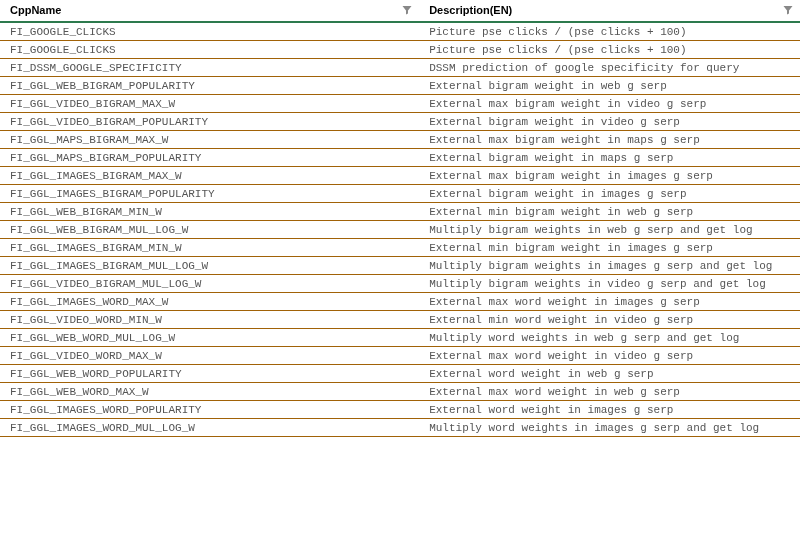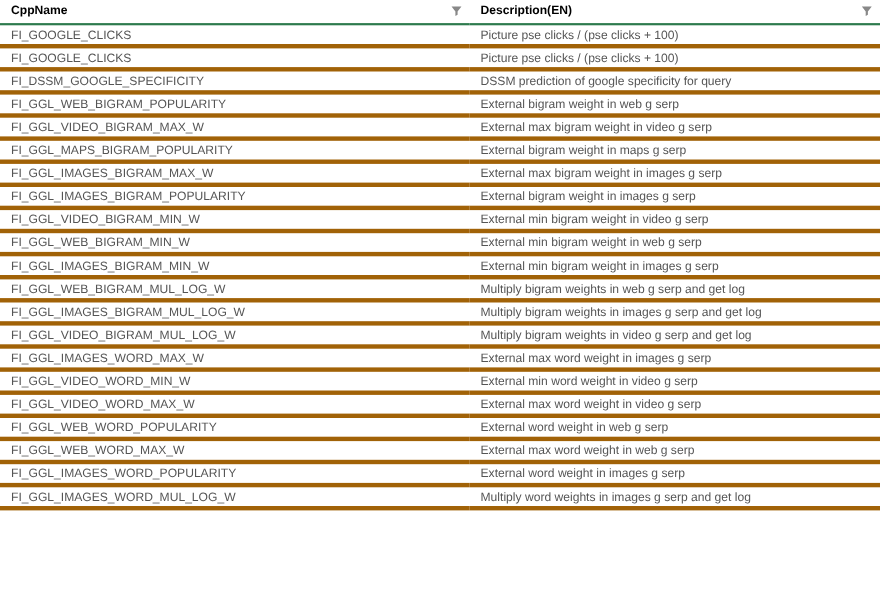--- a/index.html
+++ b/index.html
@@ -20,24 +20,25 @@
   .hdr td {
     font-weight: bold;
     color: #000;
     padding: 4px 6px 5px 10px;
     border-bottom: 2px solid #2d7a4d;
     background: #fff;
     position: relative;
   }
   .row td {
     padding: 2.5px 6px 2.5px 10px;
-    border-bottom: 4px solid #a16207;
+    border-bottom: 1px solid #a16207;
     color: #555;
     white-space: nowrap;
     overflow: hidden;
+    font-family: Liberation Mono, monospace;
   }
   .col-name { width: 432px; }
   .col-desc { width: 368px; }
   .filter {
     position: absolute;
     right: 6px;
     top: 4px;
     width: 12px;
     height: 12px;
     fill: #888;
@@ -79,62 +80,70 @@
       </tr>
       <tr class="row">
         <td class="col-name">FI_GGL_WEB_BIGRAM_POPULARITY</td>
         <td class="col-desc">External bigram weight in web g serp</td>
       </tr>
       <tr class="row">
         <td class="col-name">FI_GGL_VIDEO_BIGRAM_MAX_W</td>
         <td class="col-desc">External max bigram weight in video g serp</td>
       </tr>
       <tr class="row">
+        <td class="col-name">FI_GGL_VIDEO_BIGRAM_POPULARITY</td>
+        <td class="col-desc">External bigram weight in video g serp</td>
+      </tr>
+      <tr class="row">
+        <td class="col-name">FI_GGL_MAPS_BIGRAM_MAX_W</td>
+        <td class="col-desc">External max bigram weight in maps g serp</td>
+      </tr>
+      <tr class="row">
         <td class="col-name">FI_GGL_MAPS_BIGRAM_POPULARITY</td>
         <td class="col-desc">External bigram weight in maps g serp</td>
       </tr>
       <tr class="row">
         <td class="col-name">FI_GGL_IMAGES_BIGRAM_MAX_W</td>
         <td class="col-desc">External max bigram weight in images g serp</td>
       </tr>
       <tr class="row">
         <td class="col-name">FI_GGL_IMAGES_BIGRAM_POPULARITY</td>
         <td class="col-desc">External bigram weight in images g serp</td>
       </tr>
       <tr class="row">
-        <td class="col-name">FI_GGL_VIDEO_BIGRAM_MIN_W</td>
-        <td class="col-desc">External min bigram weight in video g serp</td>
-      </tr>
-      <tr class="row">
         <td class="col-name">FI_GGL_WEB_BIGRAM_MIN_W</td>
         <td class="col-desc">External min bigram weight in web g serp</td>
       </tr>
       <tr class="row">
+        <td class="col-name">FI_GGL_WEB_BIGRAM_MUL_LOG_W</td>
+        <td class="col-desc">Multiply bigram weights in web g serp and get log</td>
+      </tr>
+      <tr class="row">
         <td class="col-name">FI_GGL_IMAGES_BIGRAM_MIN_W</td>
         <td class="col-desc">External min bigram weight in images g serp</td>
-      </tr>
-      <tr class="row">
-        <td class="col-name">FI_GGL_WEB_BIGRAM_MUL_LOG_W</td>
-        <td class="col-desc">Multiply bigram weights in web g serp and get log</td>
       </tr>
       <tr class="row">
         <td class="col-name">FI_GGL_IMAGES_BIGRAM_MUL_LOG_W</td>
         <td class="col-desc">Multiply bigram weights in images g serp and get log</td>
       </tr>
       <tr class="row">
         <td class="col-name">FI_GGL_VIDEO_BIGRAM_MUL_LOG_W</td>
         <td class="col-desc">Multiply bigram weights in video g serp and get log</td>
       </tr>
       <tr class="row">
         <td class="col-name">FI_GGL_IMAGES_WORD_MAX_W</td>
         <td class="col-desc">External max word weight in images g serp</td>
       </tr>
       <tr class="row">
         <td class="col-name">FI_GGL_VIDEO_WORD_MIN_W</td>
         <td class="col-desc">External min word weight in video g serp</td>
+      </tr>
+      <tr class="row">
+        <td class="col-name">FI_GGL_WEB_WORD_MUL_LOG_W</td>
+        <td class="col-desc">Multiply word weights in web g serp and get log</td>
       </tr>
       <tr class="row">
         <td class="col-name">FI_GGL_VIDEO_WORD_MAX_W</td>
         <td class="col-desc">External max word weight in video g serp</td>
       </tr>
       <tr class="row">
         <td class="col-name">FI_GGL_WEB_WORD_POPULARITY</td>
         <td class="col-desc">External word weight in web g serp</td>
       </tr>
       <tr class="row">

